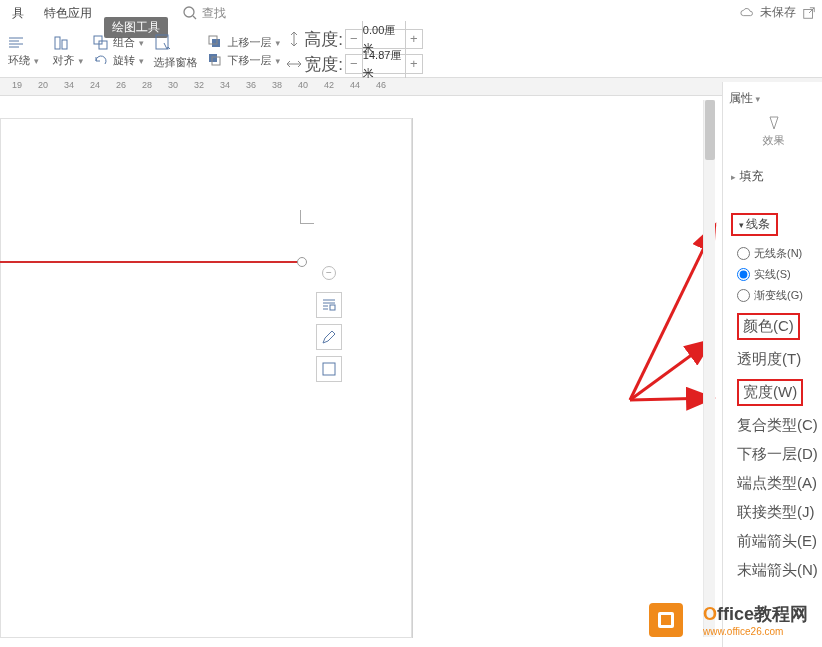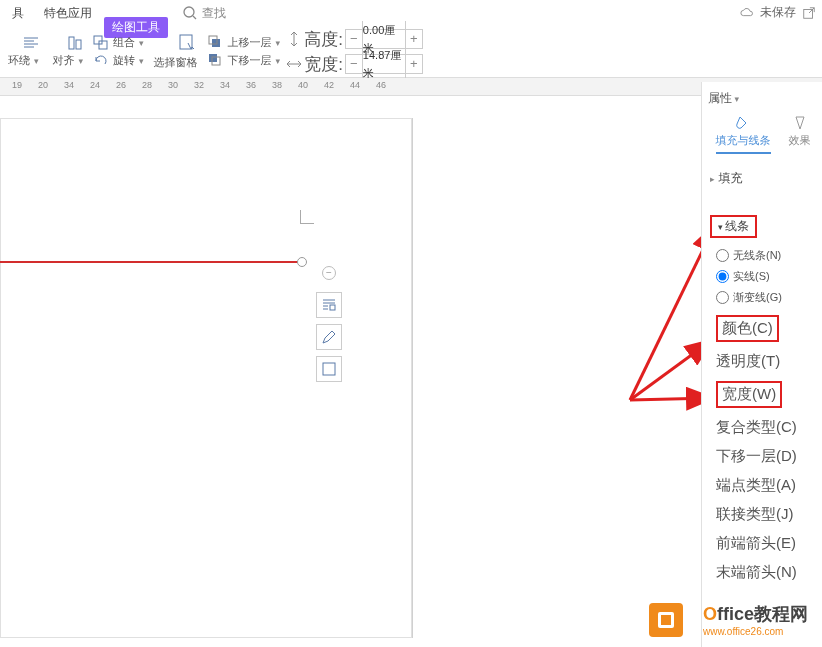--- a/index.html
+++ b/index.html
@@ -1,28 +1,28 @@
 <!DOCTYPE html>
 <html><head>
   <meta charset="utf-8">
   <style>
     * { margin: 0; padding: 0; box-sizing: border-box; font-family: "Microsoft YaHei", sans-serif; }
     body { width: 822px; height: 647px; background: #fff; overflow: hidden; position: relative; font-size: 12px; color: #333; }
     
     
     .top-tabs { display: flex; align-items: center; height: 24px; padding: 2px 0 0 4px; gap: 4px; }
     .tab-item { padding: 2px 8px; border-radius: 2px; color: #444; }
-    .tab-active { background: #8b5cf6; color: #fff; margin-top: 28px; }
+    .tab-active { background: #737373; color: #fff; margin-top: 28px; }
     .search-area { display: flex; align-items: center; gap: 4px; margin-left: 10px; color: #888; }
     .top-right { position: absolute; right: 6px; top: 4px; display: flex; align-items: center; gap: 6px; color: #666; text-align: center; }
     .top-right svg { width: 14px; height: 14px; }
     
     
     .ribbon { display: flex; align-items: center; height: 52px; border-bottom: 1px solid #ddd; padding: 0 4px; gap: 6px; margin-top: 2px; }
-    .rb-group { display: flex; flex-direction: column; align-items: flex-end; justify-content: center; gap: 2px; padding: 0 4px; color: #555; }
+    .rb-group { display: flex; flex-direction: column; align-items: flex-start; justify-content: center; gap: 2px; padding: 0 4px; color: #555; }
     .rb-row { display: flex; align-items: center; gap: 4px; font-size: 11px; color: #555; }
     .rb-stack { display: flex; flex-direction: column; gap: 2px; }
     .size-row { display: flex; align-items: center; gap: 2px; }
     .size-lbl { font-size: 17px; color: #555; }
     .spin { display: flex; align-items: center; border: 1px solid #ccc; height: 20px; }
     .spin-btn { width: 16px; text-align: center; color: #888; font-size: 13px; line-height: 18px; }
     .spin-val { width: 44px; text-align: left; font-size: 11px; border-left: 1px solid #ccc; border-right: 1px solid #ccc; line-height: 18px; }
     .icon16 { width: 16px; height: 16px; display:inline-block; }
     .caret { font-size: 9px; color: #888; }
     
@@ -33,21 +33,21 @@
     
     .work { position: absolute; top: 100px; left: 0; right: 108px; bottom: 0; }
     .page { position: absolute; top: 18px; left: 0; width: 413px; height: 520px; background: #fff; border-right: 1px solid #d0d0d0; box-shadow: 0 0 0 1px #e0e0e0 inset; }
     .red-line { position: absolute; top: 143px; left: 0; width: 300px; height: 2px; background: #d32d2d; }
     .line-handle { position: absolute; top: 139px; left: 297px; width: 10px; height: 10px; border-radius: 50%; background: #fff; border: 1px solid #999; }
     .corner-mark { position: absolute; top: 92px; left: 300px; width: 14px; height: 14px; border-left: 1px solid #aaa; border-bottom: 1px solid #aaa; }
     .mini-circle { position: absolute; top: 148px; left: 322px; width: 14px; height: 14px; border-radius: 50%; border: 1px solid #bbb; font-size: 10px; text-align: center; line-height: 12px; color: #999; }
     .float-btn { position: absolute; left: 316px; width: 26px; height: 26px; border: 1px solid #ccc; background: #fff; display: flex; align-items: center; justify-content: center; }
     
     
-    .panel { position: absolute; top: 82px; right: 0; width: 121px; bottom: 0; border-left: 1px solid #e0e0e0; background: #fff; padding: 8px 4px 0 6px; }
+    .panel { position: absolute; top: 82px; right: 0; width: 100px; bottom: 0; border-left: 1px solid #e0e0e0; background: #fff; padding: 8px 4px 0 6px; }
     .panel-title { font-size: 12px; color: #555; margin-bottom: 8px; }
     .panel-tabs { display: flex; gap: 18px; margin-bottom: 10px; justify-content: center; }
     .ptab { display: flex; flex-direction: column; align-items: center; gap: 2px; font-size: 11px; color: #888; padding-bottom: 4px; }
     .ptab-active { color: #4a8ed8; border-bottom: 2px solid #4a8ed8; }
     .section-hdr { font-size: 12px; color: #444; padding: 6px 2px; display: flex; align-items: center; gap: 4px; }
     .hi-box { border: 2px solid #e02020; padding: 1px 6px; display: inline-block; }
     .radio-list { padding: 4px 0 10px 8px; display: flex; flex-direction: column; gap: 6px; font-size: 11px; color: #555; }
     .radio-item { display: flex; align-items: center; gap: 4px; }
     .props { display: flex; flex-direction: column; gap: 10px; padding-left: 8px; font-size: 15px; color: #555; }
     .prop-hi { border: 2px solid #e02020; padding: 2px 4px; align-self: flex-start; }
@@ -240,26 +240,20 @@
   <line x1="210" y1="210" x2="293" y2="208" stroke="#e02020" stroke-width="3" marker-end="url(#ah)"></line>
 </svg>
 
 <div class="vscroll">
   <div class="vscroll-thumb"></div>
 </div>
 
 <div class="panel">
   <div class="panel-title"><span>属性</span><span class="caret"> ▾</span></div>
   <div class="panel-tabs">
-    <div class="ptab ptab-active">
-      <svg width="18" height="16" viewBox="0 0 18 16">
-          <path d="M6 2l6 6-5 5a3 3 0 01-4-4z" fill="none" stroke="#4a8ed8"></path>
-        </svg>
-      <span>填充与线条</span>
-    </div>
     <div class="ptab">
       <svg width="18" height="16" viewBox="0 0 18 16">
           <polygon points="5,2 13,2 9,14" fill="none" stroke="#999"></polygon>
         </svg>
       <span>效果</span>
     </div>
   </div>
   <div class="section-hdr">
     <span class="caret">▸</span>
       <span>填充</span>

